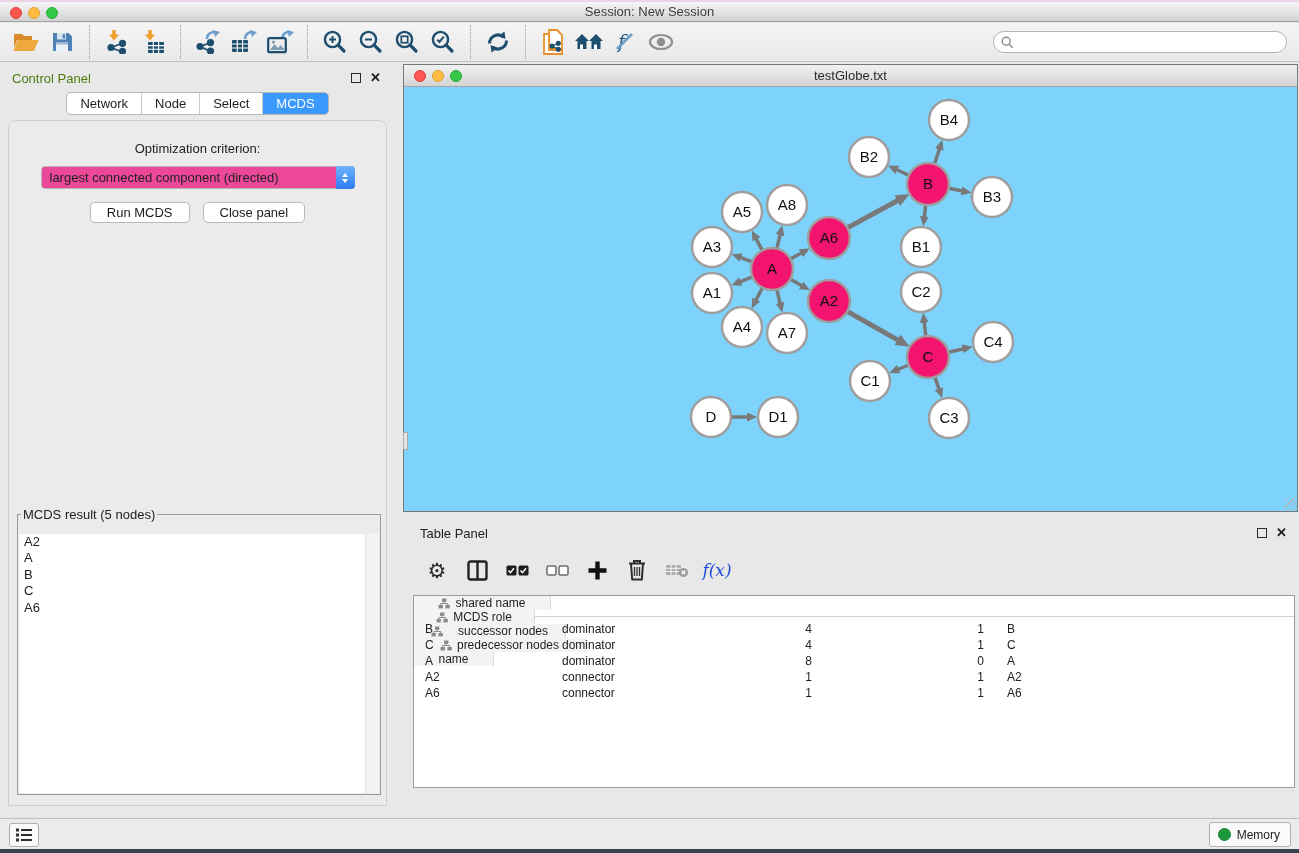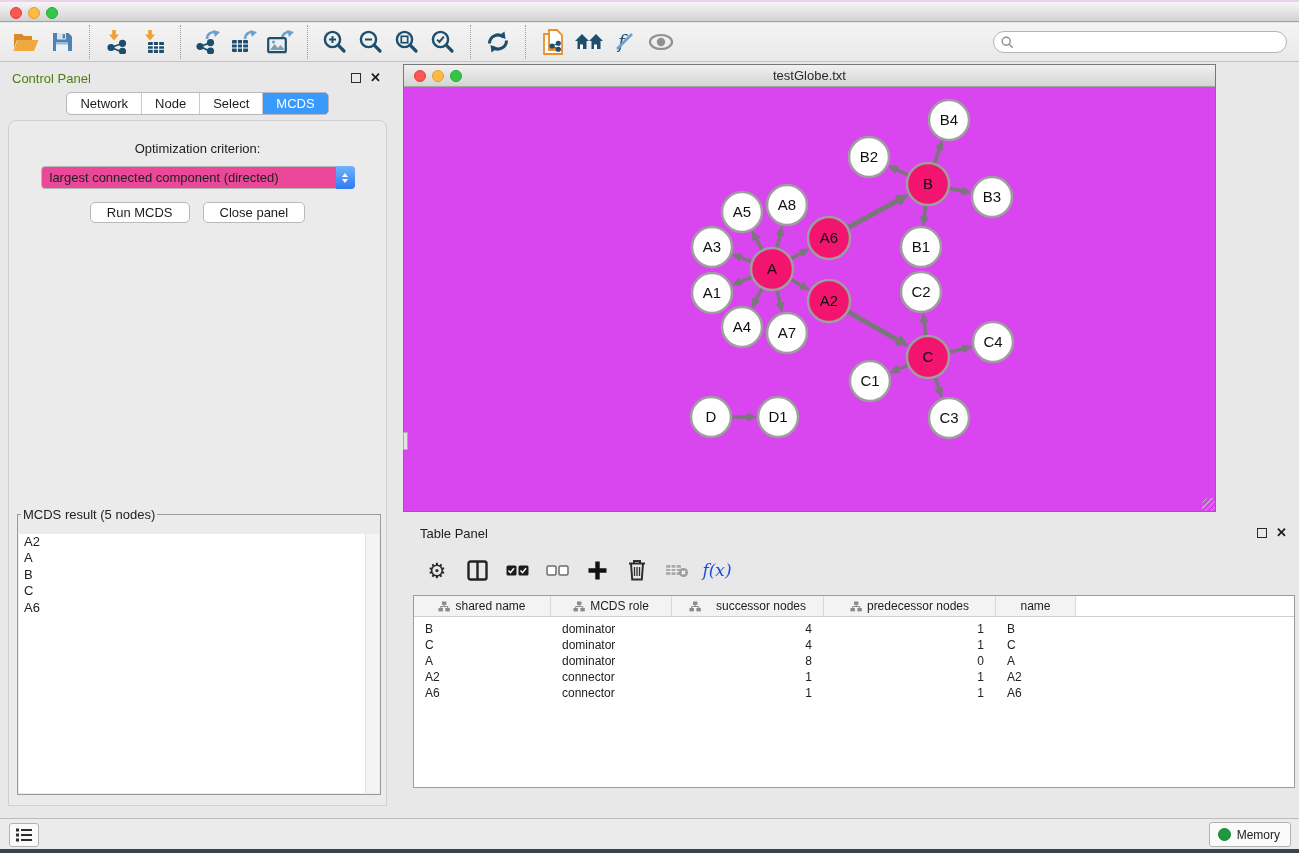--- a/index.html
+++ b/index.html
@@ -75,22 +75,22 @@
   #mcds-fieldset {
     position:absolute; left:8px; right:5px; top:386px; bottom:10px;
     border:1px solid #9a9a9a; margin:0; padding:1px;
   }
   #mcds-fieldset legend { font-size:13px; padding:0 2px; margin-left:2px; }
   #mcds-list { position:absolute; left:1px; right:1px; top:12px; bottom:1px; background:#fff; overflow:hidden; }
   .mcds-item { font-size:13px; line-height:16.4px; padding-left:5px; }
   #mcds-scroll { position:absolute; right:0; top:0; bottom:0; width:14px; background:#f4f4f4; border-left:1px solid #e3e3e3; }
   
   #network-window {
-    position:absolute; left:403px; top:64px; width:813px; height:448px;
-    background:#d946ef; border:1px solid #777;
+    position:absolute; left:403px; top:64px; width:895px; height:448px;
+    background:#7dd3fc; border:1px solid #777;
   }
   #nw-titlebar {
     height:22px; background:linear-gradient(#f1f1f1,#d4d4d4); border-bottom:1px solid #a5a5a5;
     text-align:center; font-size:13px; line-height:22px; color:#2a2a2a; position:relative;
   }
   #nw-titlebar .light { top:5px; }
   #graph-svg { display:block; }
   #nw-grip {
     position:absolute; right:0; bottom:0; width:13px; height:13px;
     background:repeating-linear-gradient(135deg, transparent 0 3px, #b5b5b5 3px 4px);
@@ -105,21 +105,21 @@
   #table-panel .float-box { right:30px; top:6px; }
   #table-panel .close-x { right:10px; top:3px; }
   #tp-toolbar { position:absolute; left:6px; top:26px; height:44px; display:flex; align-items:center; }
   .tp-btn { width:40px; height:34px; display:flex; align-items:center; justify-content:center; flex:none; }
   .gear-glyph { font-size:21px; color:#2b2b2b; line-height:1; }
   .fx-glyph { font-family:"DejaVu Serif", serif; font-style:italic; font-size:17px; color:#1d4ed8; }
   #tp-table {
     position:absolute; left:2px; top:73px; width:882px; height:193px;
     background:#fff; border:1px solid #9c9c9c; overflow:hidden;
   }
-  #tp-header { display:flex; height:21px; border-bottom:1px solid #cfcfcf; font-size:12px; }
+  #tp-header { display:flex; height:21px; border-bottom:1px solid #cfcfcf; font-size:12px;flex-direction:column; }
   .th {
     background:#f3f3f3; border-right:1px solid #d9d9d9; display:flex;
     align-items:center; justify-content:center; gap:5px; color:#1d1d1d; flex:none;
   }
   .th-fill { flex:1; background:#fff; }
   .tr { display:flex; height:16px; align-items:center; font-size:12px; }
   #tp-body { padding-top:4px; }
   .td { flex:none; display:flex; align-items:center; overflow:hidden; }
   .td.left { justify-content:flex-start; padding-left:11px; }
   .td.right { justify-content:flex-end; padding-right:12px; }
@@ -143,20 +143,21 @@
   #memory-dot { width:13px; height:13px; border-radius:50%; background:#1c9a3c; border:1px solid #178231; }
   #bottom-strip { position:absolute; left:0; top:849px; width:1299px; height:4px; background:#3a4250; }
 </style>
 </head>
 <body>
 
 <div id="titlebar">
   <span class="light red" style="left:10px"></span>
   <span class="light yellow" style="left:28px"></span>
   <span class="light green" style="left:46px"></span>
+  <div class="title">Session: New Session</div>
 </div>
 
 <div id="toolbar">
   <div class="tbtn">
     <svg width="26" height="20" viewBox="0 0 26 20">
       <path d="M1 2h8l2 2h8v4H4L1 16z" fill="#d98a2b"></path>
       <path d="M4.5 8h21l-4.5 11H0.5z" fill="#f0a93f"></path>
     </svg>
   </div>
   <div class="tbtn">

